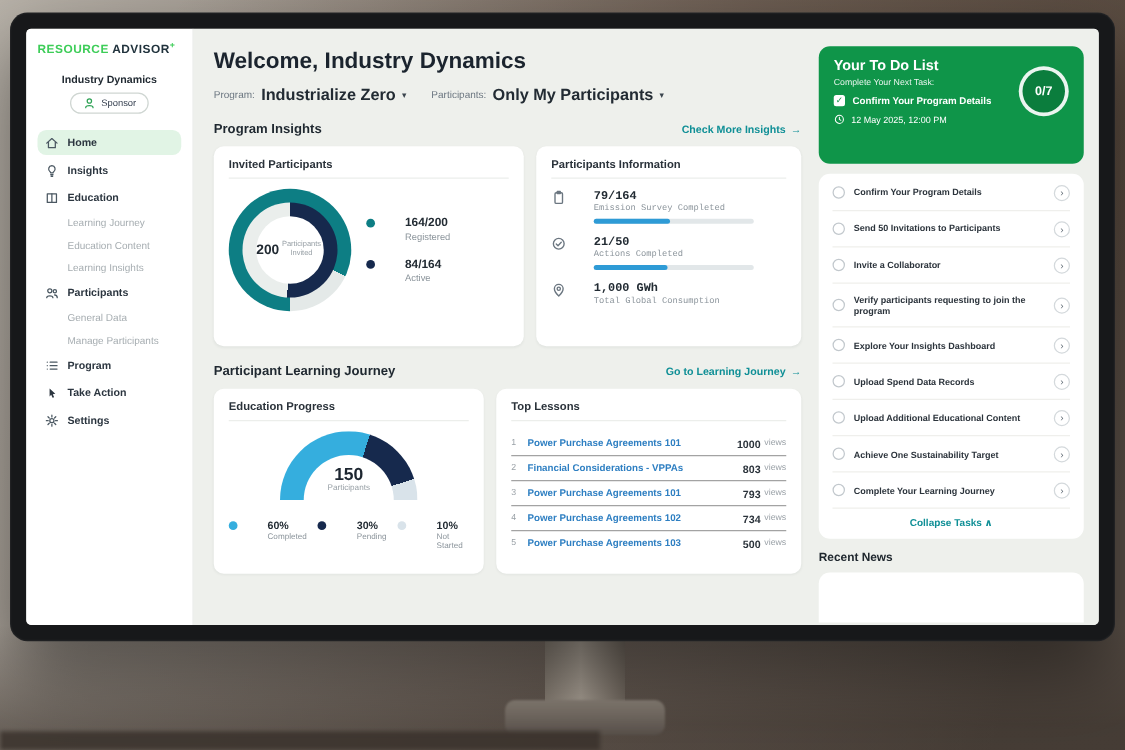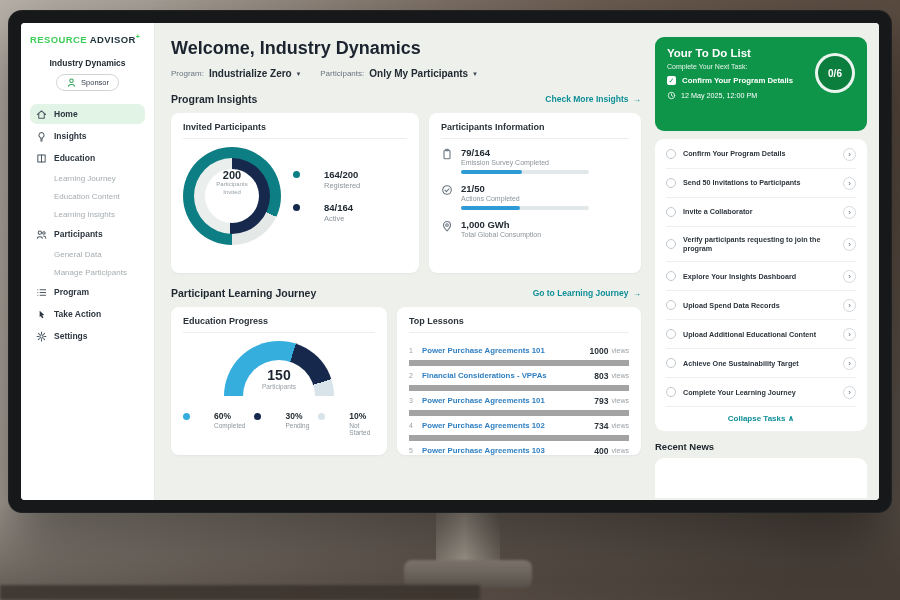--- a/index.html
+++ b/index.html
@@ -52,21 +52,21 @@
   .ic { width:11px; height:11px; stroke:currentColor; fill:none;
     stroke-width:1.1; stroke-linecap:round; stroke-linejoin:round; }
   .ic-fill { width:11px; height:11px; fill:currentColor; stroke:none; }
 
   
   .content { flex:1; display:flex; background:#eef0ec; min-width:0; }
   .main { flex:1; padding:0 0 0 16px; min-width:0; }
   .welcome { font-size:18px; font-weight:bold; color:#1b242e; margin:15px 0 9px; }
   .filters { display:flex; gap:20px; align-items:flex-start; font-size:8px; color:#6b7680; }
   .filter { display:flex; gap:5px; align-items:center; cursor:pointer; }
-  .filter b { color:#222b33; font-size:10px; }
+  .filter b { color:#222b33; font-size:13px; }
   .caret { font-size:7px; color:#3b454e; }
 
   .section-row { width:470px; display:flex; justify-content:space-between; align-items:center;
     margin:14px 0 8px; }
   .section-title { font-size:10.5px; font-weight:bold; color:#1f2830; }
   .section-link { color:#0f8f96; font-weight:bold; font-size:8.5px; cursor:pointer;
     display:flex; gap:4px; align-items:center; }
 
   .cards-row { display:flex; gap:10px; width:470px; }
   .card { background:#fff; border-radius:8px; padding:9px 12px;
@@ -74,31 +74,31 @@
   .card-title { font-size:9px; font-weight:bold; color:#2a323a; padding-bottom:6px;
     border-bottom:1px solid #eceeeb; margin-bottom:8px; }
 
   .card-invited { width:248px; height:160px; }
   .card-info { width:212px; height:160px; }
   .invited-body { display:flex; align-items:center; gap:12px; margin-top:4px; }
   .donut { position:relative; width:98px; height:98px; flex:0 0 98px; }
   .donut-outer, .donut-inner, .donut-hole { position:absolute; border-radius:50%; }
   .donut-outer { inset:0; }
   .donut-inner { inset:11px; }
-  .donut-hole { inset:22px; background:#fff; display:flex; flex-direction:column;
+  .donut-hole { inset:22px; background:#fff; display:flex; flex-direction:row;
     align-items:center; text-align:center; }
   .donut-val { font-size:11px; font-weight:bold; color:#222b33; }
   .donut-lab { font-size:6px; color:#98a0a6; width:44px; line-height:1.25; }
   .legend-col { display:flex; flex-direction:column; gap:12px; }
   .legend-item { display:flex; gap:24px; }
   .dot { width:7px; height:7px; border-radius:50%; margin-top:2px; flex:0 0 7px; }
   .legend-val { font-size:9.5px; font-weight:bold; color:#222b33; }
   .legend-lab { font-size:7.5px; color:#8b949b; margin-top:1px; }
 
-  .stat { display:flex; gap:8px; margin-bottom:9px; }
+  .stat { display:flex; gap:22px; margin-bottom:9px;font-family:Liberation Mono, monospace; }
   .stat .ic { color:#6b7680; margin-top:1px; width:12px; height:12px; flex:0 0 12px; }
   .stat-val { font-size:9.5px; font-weight:bold; color:#222b33; }
   .stat-lab { font-size:7px; color:#8b949b; margin-top:1px; }
   .bar { width:128px; height:4px; border-radius:2px; background:#e2e7e9; margin-top:4px; }
   .bar-fill { height:4px; border-radius:2px; background:#2e9bd6; }
 
   .card-edu { width:216px; height:148px; }
   .card-lessons { width:244px; height:148px; }
   .gauge-wrap { position:relative; width:110px; height:64px; margin:6px auto 2px; }
   .gauge-half { position:absolute; inset:0 0 auto 0; height:55px; overflow:hidden; }
@@ -106,21 +106,21 @@
   .gauge-hole { position:absolute; left:19px; top:19px; width:72px; height:72px;
     border-radius:50%; background:#fff; }
   .gauge-text { position:absolute; left:0; right:0; top:26px; text-align:center; }
   .gauge-val { font-size:14px; font-weight:bold; color:#1d2630; }
   .gauge-lab { font-size:6.5px; color:#98a0a6; }
   .edu-legend { display:flex; gap:9px; margin-top:6px; }
   .edu-legend .legend-val { font-size:8.5px; }
   .edu-legend .legend-lab { font-size:6.5px; }
 
   .lesson-row { display:flex; align-items:center; padding:4.5px 0;
-    border-bottom:6px solid #a3a3a3; cursor:pointer; }
+    border-bottom:1px solid #a3a3a3; cursor:pointer; }
   .lesson-row:last-child { border-bottom:none; }
   .lesson-rank { width:13px; font-size:7px; color:#9aa1a7; }
   .lesson-title { flex:1; color:#2e7fc2; font-size:7.8px; font-weight:bold; }
   .lesson-views { font-size:8.5px; font-weight:bold; color:#2a323a;margin-left:18px; }
   .lesson-views-word { font-size:7px; color:#9aa1a7; margin-left:3px; }
 
   
   .aside { flex:0 0 230px; padding:14px 12px 0 6px; }
   .todo-green { background:#0f9549; border-radius:9px; padding:10px 12px; color:#fff;
     position:relative; height:94px; }
@@ -397,21 +397,21 @@
           </div>
           <div class="lesson-row">
             <span class="lesson-rank">4</span>
             <span class="lesson-title">Power Purchase Agreements 102</span>
             <span class="lesson-views">734</span>
             <span class="lesson-views-word">views</span>
           </div>
           <div class="lesson-row">
             <span class="lesson-rank">5</span>
             <span class="lesson-title">Power Purchase Agreements 103</span>
-            <span class="lesson-views">400</span>
+            <span class="lesson-views">500</span>
             <span class="lesson-views-word">views</span>
           </div>
         </div>
       </div>
     </div>
 
     <div class="aside">
       <div class="todo-green">
         <div class="todo-title">Your To Do List</div>
         <div class="todo-sub">Complete Your Next Task:</div>
@@ -420,21 +420,21 @@
           <span class="todo-next-label">Confirm Your Program Details</span>
         </div>
         <div class="todo-due">
           <svg class="ic" viewBox="0 0 12 12">
                 <circle cx="6" cy="6" r="4.3"></circle>
                 <path d="M6 3.8V6l1.6 1"></path>
               </svg>
           <span>12 May 2025, 12:00 PM</span>
         </div>
         <div class="todo-ring">
-          <span>0/6</span>
+          <span>0/7</span>
         </div>
       </div>
 
       <div class="tasks-card">
         <div class="task-row">
           <span class="task-check"></span>
           <span class="task-label">Confirm Your Program Details</span>
           <span class="task-chevron">›</span>
         </div>
         <div class="task-row">

